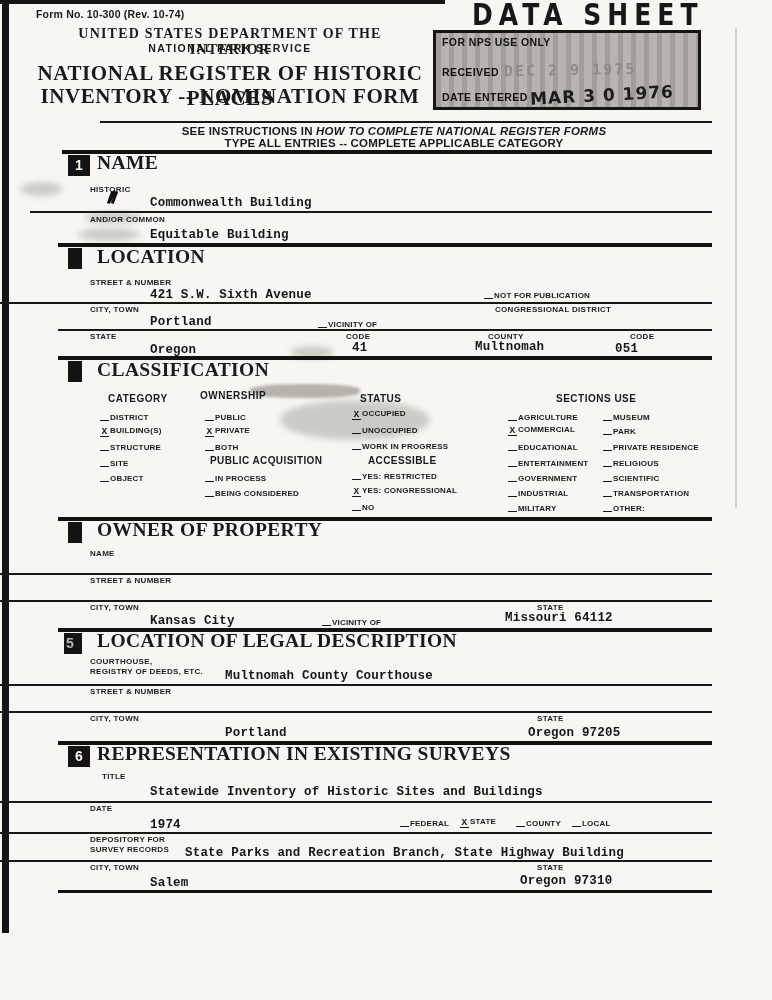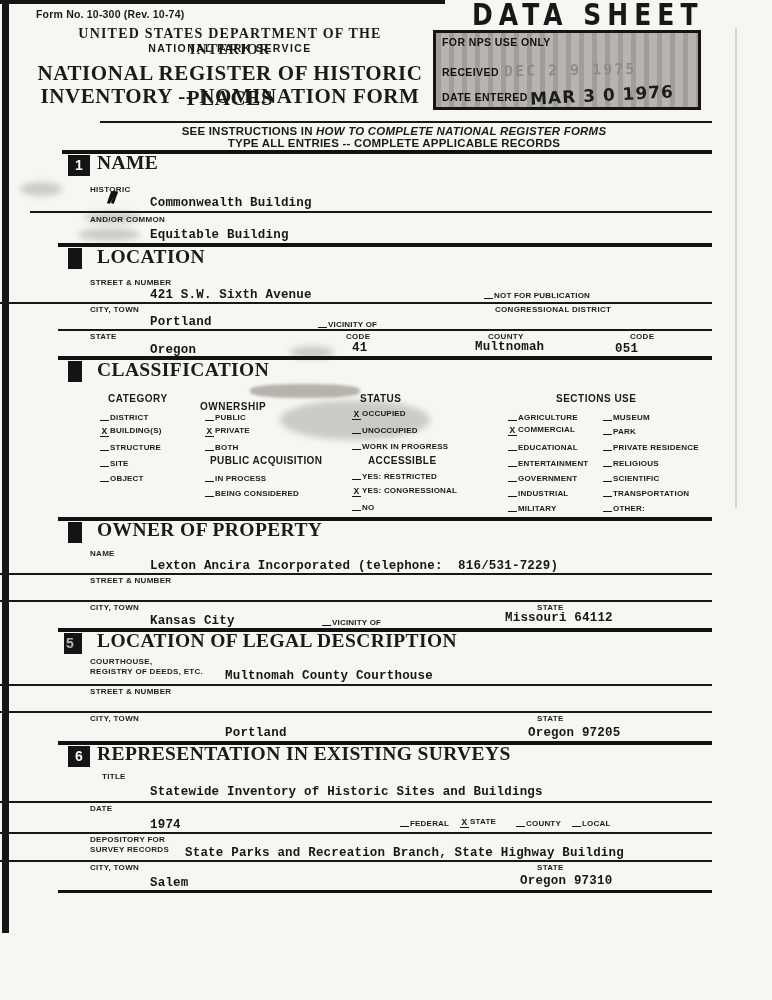--- a/index.html
+++ b/index.html
@@ -77,21 +77,21 @@
     <div class="abs nps-lb" style="left:6px;top:33px;">RECEIVED</div>
     <div class="abs stamp1" style="left:68px;top:28px;">DEC 2 9 1975</div>
     <div class="abs nps-lb" style="left:6px;top:58px;">DATE ENTERED</div>
     <div class="abs stamp2" style="left:94px;top:52px;">MAR 3 0 1976</div>
   </div>
 
   <div class="abs rule" style="left:100px;top:121px;width:612px;"></div>
   <div class="abs instr center" style="left:88px;top:125px;width:612px;">
     <span>SEE INSTRUCTIONS IN </span><em>HOW TO COMPLETE NATIONAL REGISTER FORMS</em>
   </div>
-  <div class="abs instr center" style="left:88px;top:137px;width:612px;">TYPE ALL ENTRIES -- COMPLETE APPLICABLE RECORDS</div>
+  <div class="abs instr center" style="left:88px;top:137px;width:612px;">TYPE ALL ENTRIES -- COMPLETE APPLICABLE CATEGORY</div>
   <div class="abs rule-thick" style="left:62px;top:150px;width:650px;"></div>
 
   <div class="abs sec-num" style="left:68px;top:155px;width:22px;">1</div>
   <div class="abs sec-title" style="left:97px;top:152px;">NAME</div>
   <div class="abs lb" style="left:90px;top:185px;">HISTORIC</div>
   <div class="abs tw" style="left:150px;top:196px;">Commonwealth Building</div>
   <div class="abs rule" style="left:30px;top:211px;width:682px;"></div>
   <div class="abs lb" style="left:90px;top:215px;">AND/OR COMMON</div>
   <div class="abs tw" style="left:150px;top:228px;">Equitable Building</div>
   <div class="abs rule-thick" style="left:58px;top:243px;width:654px;"></div>
@@ -113,21 +113,21 @@
   <div class="abs lb" style="left:630px;top:332px;">CODE</div>
   <div class="abs tw" style="left:150px;top:343px;">Oregon</div>
   <div class="abs tw" style="left:352px;top:341px;">41</div>
   <div class="abs tw" style="left:475px;top:340px;">Multnomah</div>
   <div class="abs tw" style="left:615px;top:342px;">051</div>
   <div class="abs rule-thick" style="left:58px;top:356px;width:654px;"></div>
 
   <div class="abs sec-num" style="left:68px;top:361px;width:14px;"></div>
   <div class="abs sec-title" style="left:97px;top:359px;">CLASSIFICATION</div>
   <div class="abs colhdr" style="left:108px;top:393px;">CATEGORY</div>
-  <div class="abs colhdr" style="left:200px;top:401px;">OWNERSHIP</div>
+  <div class="abs colhdr" style="left:200px;top:390px;">OWNERSHIP</div>
   <div class="abs colhdr" style="left:360px;top:393px;">STATUS</div>
   <div class="abs colhdr" style="left:556px;top:393px;">SECTIONS USE</div>
 
   <span class="abs cb" style="left:100px;top:411px;"><span class="mk"></span><span>DISTRICT</span></span>
   <span class="abs cb" style="left:100px;top:426px;"><span class="mk">X</span><span>BUILDING(S)</span></span>
   <span class="abs cb" style="left:100px;top:441px;"><span class="mk"></span><span>STRUCTURE</span></span>
   <span class="abs cb" style="left:100px;top:457px;"><span class="mk"></span><span>SITE</span></span>
   <span class="abs cb" style="left:100px;top:472px;"><span class="mk"></span><span>OBJECT</span></span>
 
   <span class="abs cb" style="left:205px;top:411px;"><span class="mk"></span><span>PUBLIC</span></span>
@@ -159,21 +159,20 @@
   <span class="abs cb" style="left:603px;top:457px;"><span class="mk"></span><span>RELIGIOUS</span></span>
   <span class="abs cb" style="left:603px;top:472px;"><span class="mk"></span><span>SCIENTIFIC</span></span>
   <span class="abs cb" style="left:603px;top:487px;"><span class="mk"></span><span>TRANSPORTATION</span></span>
   <span class="abs cb" style="left:603px;top:502px;"><span class="mk"></span><span>OTHER:</span></span>
 
   <div class="abs rule-thick" style="left:58px;top:517px;width:654px;"></div>
 
   <div class="abs sec-num" style="left:68px;top:522px;width:14px;"></div>
   <div class="abs sec-title" style="left:97px;top:519px;">OWNER OF PROPERTY</div>
   <div class="abs lb" style="left:90px;top:549px;">NAME</div>
-  <div class="abs tw" style="left:150px;top:559px;">Lexton Ancira Incorporated (telephone:  816/531-7229)</div>
   <div class="abs rule" style="left:0;top:573px;width:712px;"></div>
   <div class="abs lb" style="left:90px;top:576px;">STREET &amp; NUMBER</div>
   <div class="abs rule" style="left:0;top:600px;width:712px;"></div>
   <div class="abs lb" style="left:90px;top:603px;">CITY, TOWN</div>
   <div class="abs lb" style="left:537px;top:603px;">STATE</div>
   <div class="abs tw" style="left:150px;top:614px;">Kansas City</div>
   <span class="abs cb" style="left:322px;top:616px;"><span class="mk"></span><span>VICINITY OF</span></span>
   <div class="abs tw" style="left:505px;top:611px;">Missouri 64112</div>
   <div class="abs rule-thick" style="left:58px;top:628px;width:654px;"></div>
 

